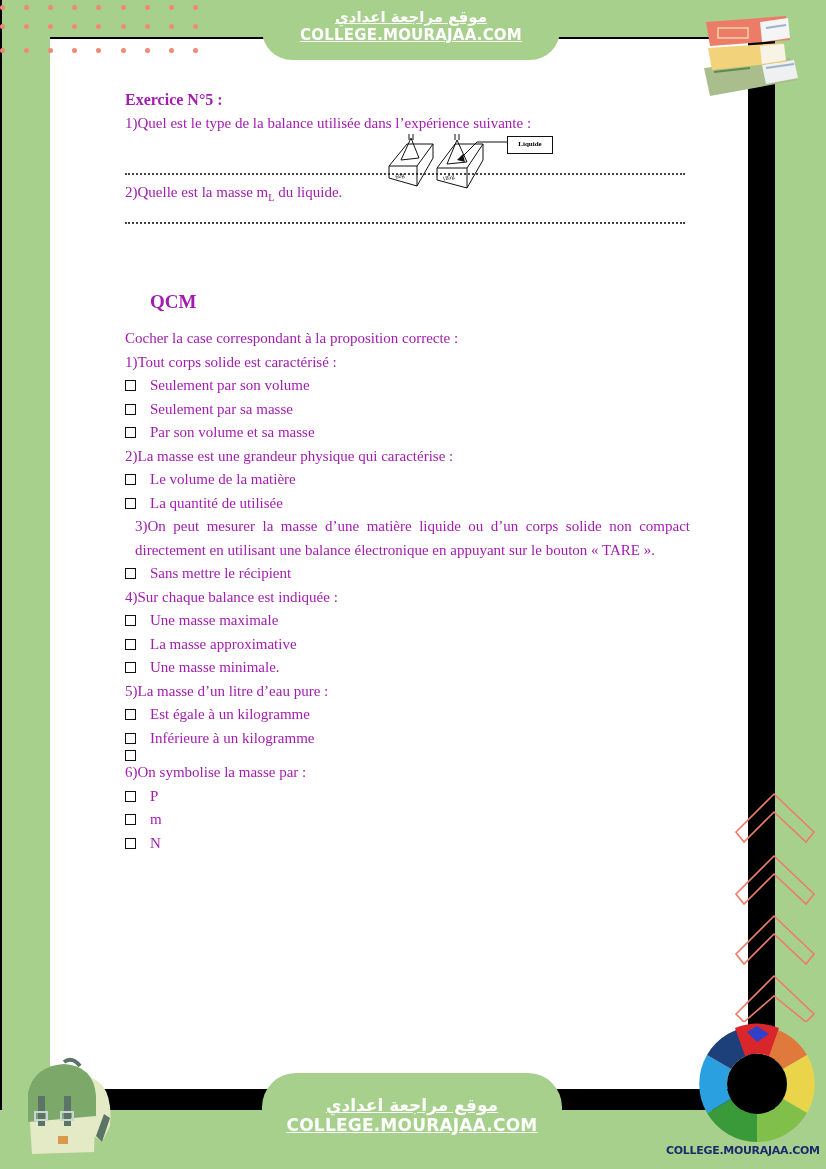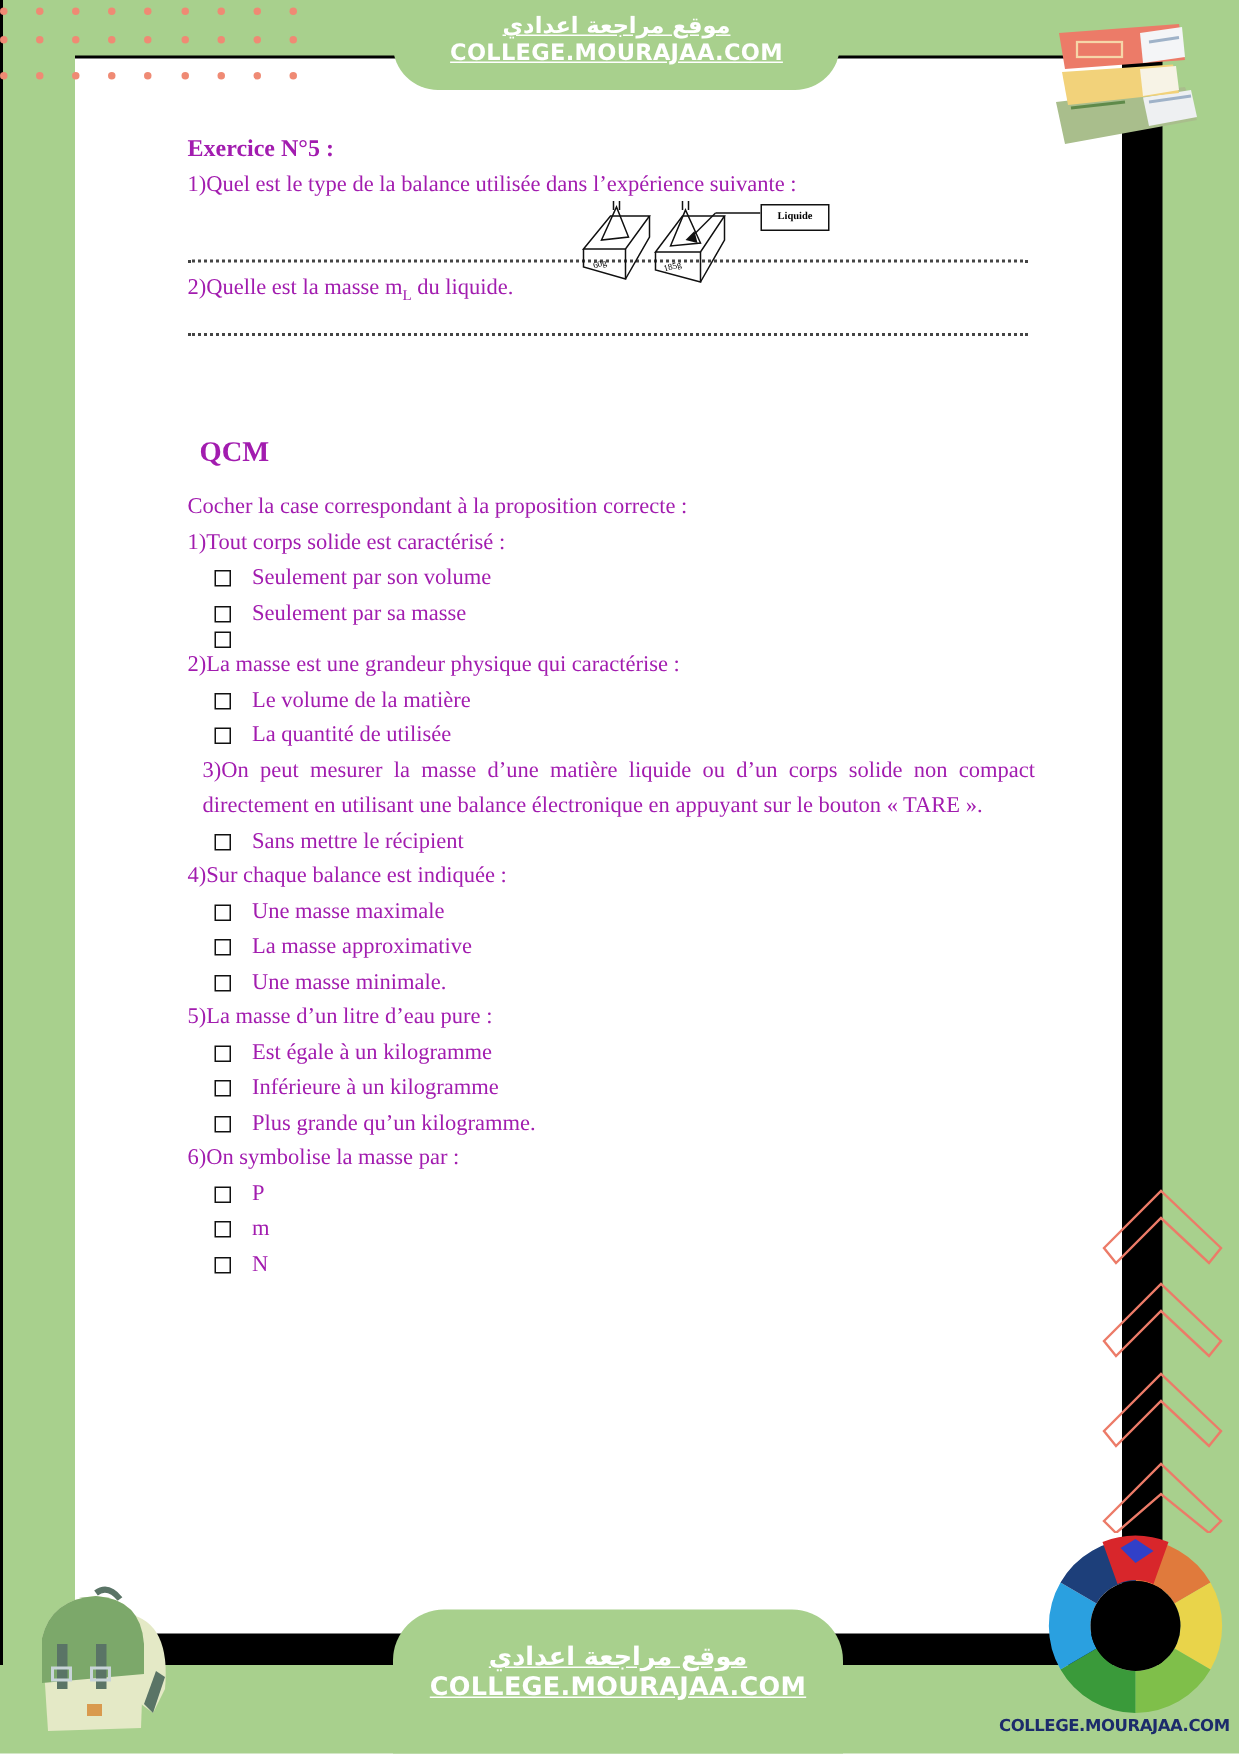--- a/index.html
+++ b/index.html
@@ -12,22 +12,22 @@
   .banner-top { left:262px; top:-30px; width:298px; height:90px; border-radius:0 0 30px 30px; }
   .banner-bottom { left:262px; top:1073px; width:300px; height:110px; border-radius:34px 34px 0 0; }
   .banner .ar { font-size:15px; font-weight:bold; text-decoration:underline; display:block; direction:rtl; }
   .banner .en { font-size:15px; font-weight:bold; text-decoration:underline; letter-spacing:0.2px; display:block; }
   .banner-top .ar { margin-top:38px; }
   .banner-bottom .ar { margin-top:22px; font-size:17px; }
   .banner-bottom .en { font-size:17px; }
   .content { position:absolute; left:125px; top:88px; width:565px; color:#a21caf; font-size:15px; line-height:23.5px; }
   .ex-title { font-weight:bold; font-size:16px; }
   .dotline { border-bottom:2px dotted #444; height:0; margin:0; width:560px; }
-  .qcm-title { font-weight:bold; font-size:19px; margin-left:8px; }
-  .opt { margin-left:18px; display:flex; align-items:center; }
+  .qcm-title { font-weight:bold; font-size:19px; margin-left:25px; }
+  .opt { display:flex; align-items:center; }
   .box { width:9px; height:9px; border:1.5px solid #111; display:inline-block; margin-right:14px; flex:none; }
   .justify { text-align:justify; text-align-last:left;margin-left:10px; }
   .figure { position:absolute; left:385px; top:130px; width:170px; height:60px; }
   .liquid-label { position:absolute; left:122px; top:6px; width:44px; height:16px; border:1px solid #111; font-size:7px; font-weight:bold; text-align:center; line-height:15px; background:#fff; }
   .corner-deco { position:absolute; }
   .brand-small { position:absolute; left:666px; top:1144px; font-family:"DejaVu Sans", sans-serif; font-weight:bold; font-size:11px; color:#1c2b6b; letter-spacing:-0.3px; }
   .chev { position:absolute; }
 </style>
 </head>
 <body>
@@ -111,20 +111,21 @@
   <div class="opt">
       <span class="box"></span>
       <span>Seulement par son volume</span>
     </div>
   <div class="opt">
       <span class="box"></span>
       <span>Seulement par sa masse</span>
     </div>
   <div class="opt">
       <span class="box"></span>
+      <span>Par son volume et sa masse</span>
     </div>
 
   <div>2)La masse est une grandeur physique qui caractérise :</div>
   <div class="opt">
       <span class="box"></span>
       <span>Le volume de la matière</span>
     </div>
   <div class="opt">
       <span class="box"></span>
       <span>La quantité de utilisée</span>
@@ -154,21 +155,20 @@
   <div class="opt">
       <span class="box"></span>
       <span>Est égale à un kilogramme</span>
     </div>
   <div class="opt">
       <span class="box"></span>
       <span>Inférieure à un kilogramme</span>
     </div>
   <div class="opt">
       <span class="box"></span>
-      <span>Plus grande qu’un kilogramme.</span>
     </div>
 
   <div>6)On symbolise la masse par :</div>
   <div class="opt">
       <span class="box"></span>
       <span>P</span>
     </div>
   <div class="opt">
       <span class="box"></span>
       <span>m</span>

